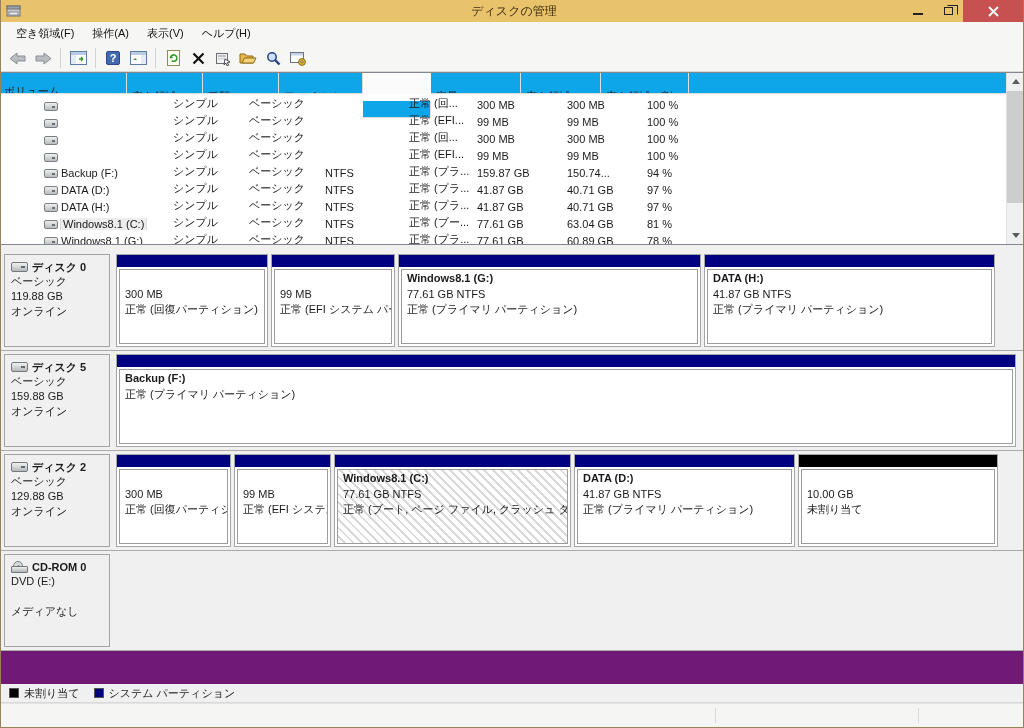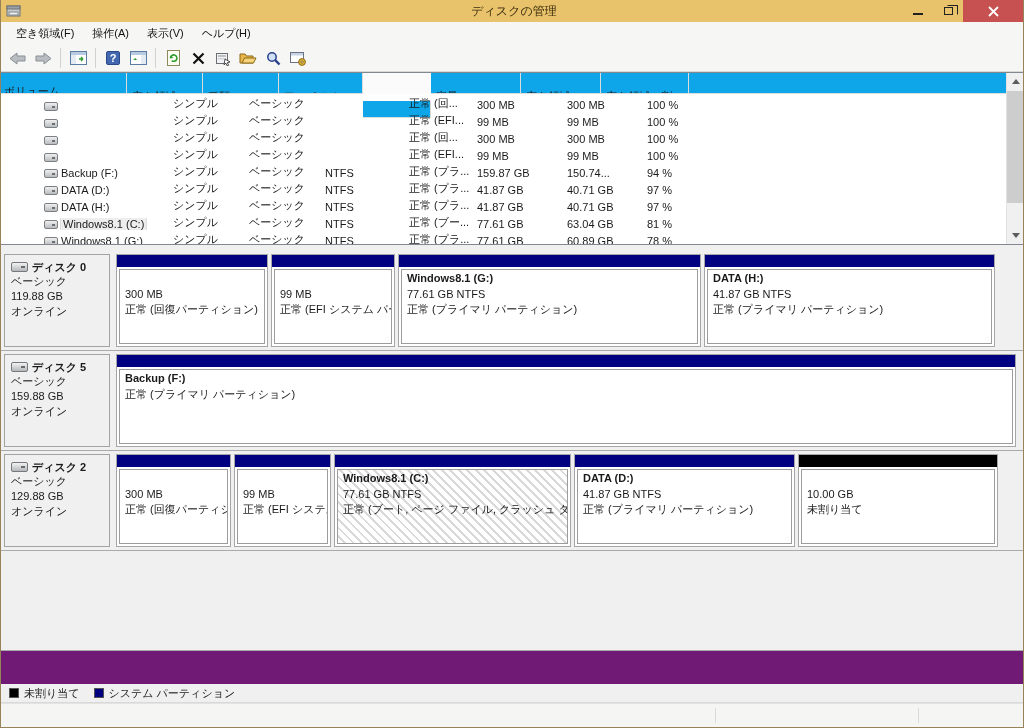--- a/index.html
+++ b/index.html
@@ -471,20 +471,34 @@
           <div class="pbody">
               <div class="ptitle"></div>
               <div class="pline">10.00 GB</div>
               <div class="pline">未割り当て</div>
             </div>
         </div>
       </div>
     </div>
 
     <div class="disk-row">
+      <div class="dlabel">
+          <div class="dlabel-box">
+        <div class="dname">
+              <span class="cd-glyph">
+                <span class="disc"></span>
+                <span class="tray"></span>
+              </span>
+              <span>CD-ROM 0</span>
+            </div>
+        <div class="dline">DVD (E:)</div>
+        <div class="dgap"></div>
+        <div class="dline">メディアなし</div>
+      </div>
+        </div>
       <div class="parts"></div>
     </div>
 
     <div class="disk-filler"></div>
   </div>
 
   <div class="legendbar">
     <div class="lg-item">
       <span class="lg-sw unallocated"></span>
       <span>未割り当て</span>

